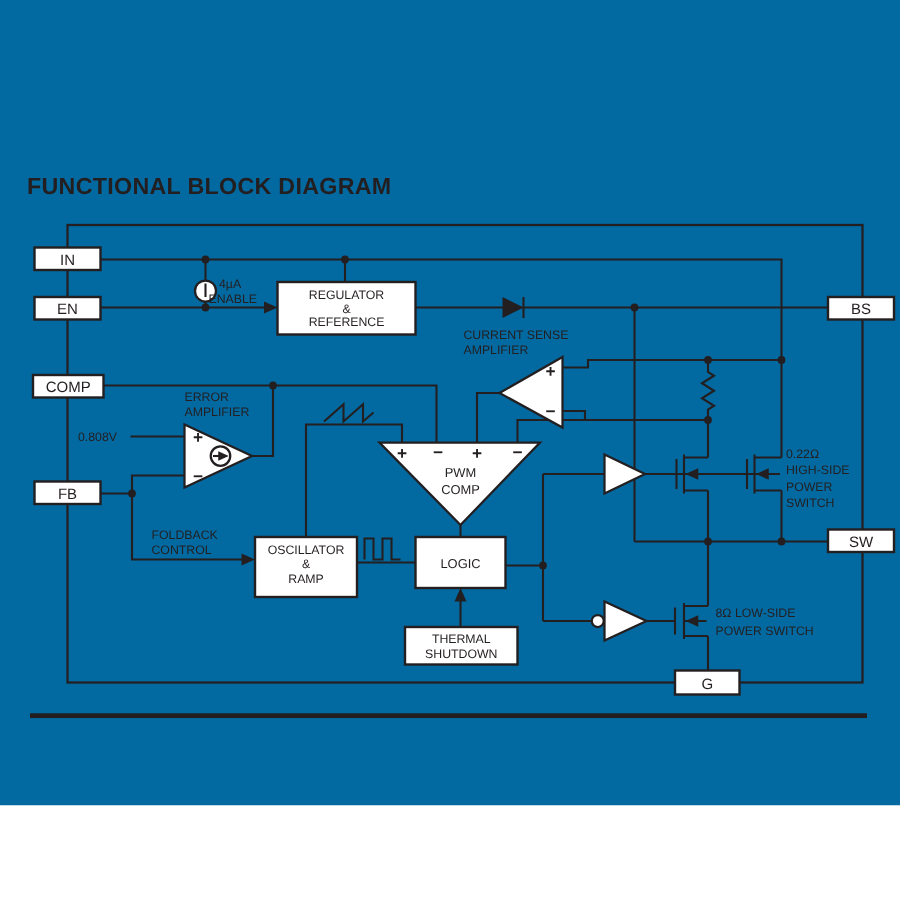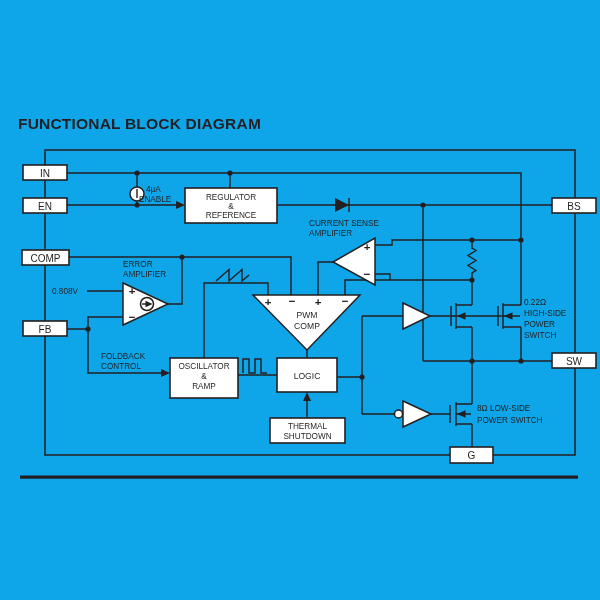--- a/index.html
+++ b/index.html
@@ -1,16 +1,16 @@
 <!DOCTYPE html>
 <html><head>
 <meta charset="utf-8">
 <style>
   html,body{margin:0;padding:0;background:#ffffff;}
-  .page{width:600px;height:600px;background:#0ea5e9;position:relative;margin:0 auto;
+  .page{width:600px;height:537px;background:#0369a1;position:relative;margin:0 auto;
         font-family:"Liberation Sans", sans-serif;}
   svg{display:block;}
   .wire{stroke:#231f20;stroke-width:1.4;fill:none;}
   .boxline{stroke:#231f20;stroke-width:1.6;fill:#ffffff;}
   .openshape{stroke:#231f20;stroke-width:1.5;fill:#ffffff;}
   .filled{fill:#231f20;stroke:none;}
   .lbl{fill:#231f20;font-family:"Liberation Sans", sans-serif;}
   .t8{font-size:8.2px;}
   .t85{font-size:8.6px;}
   .t10{font-size:10px;}

